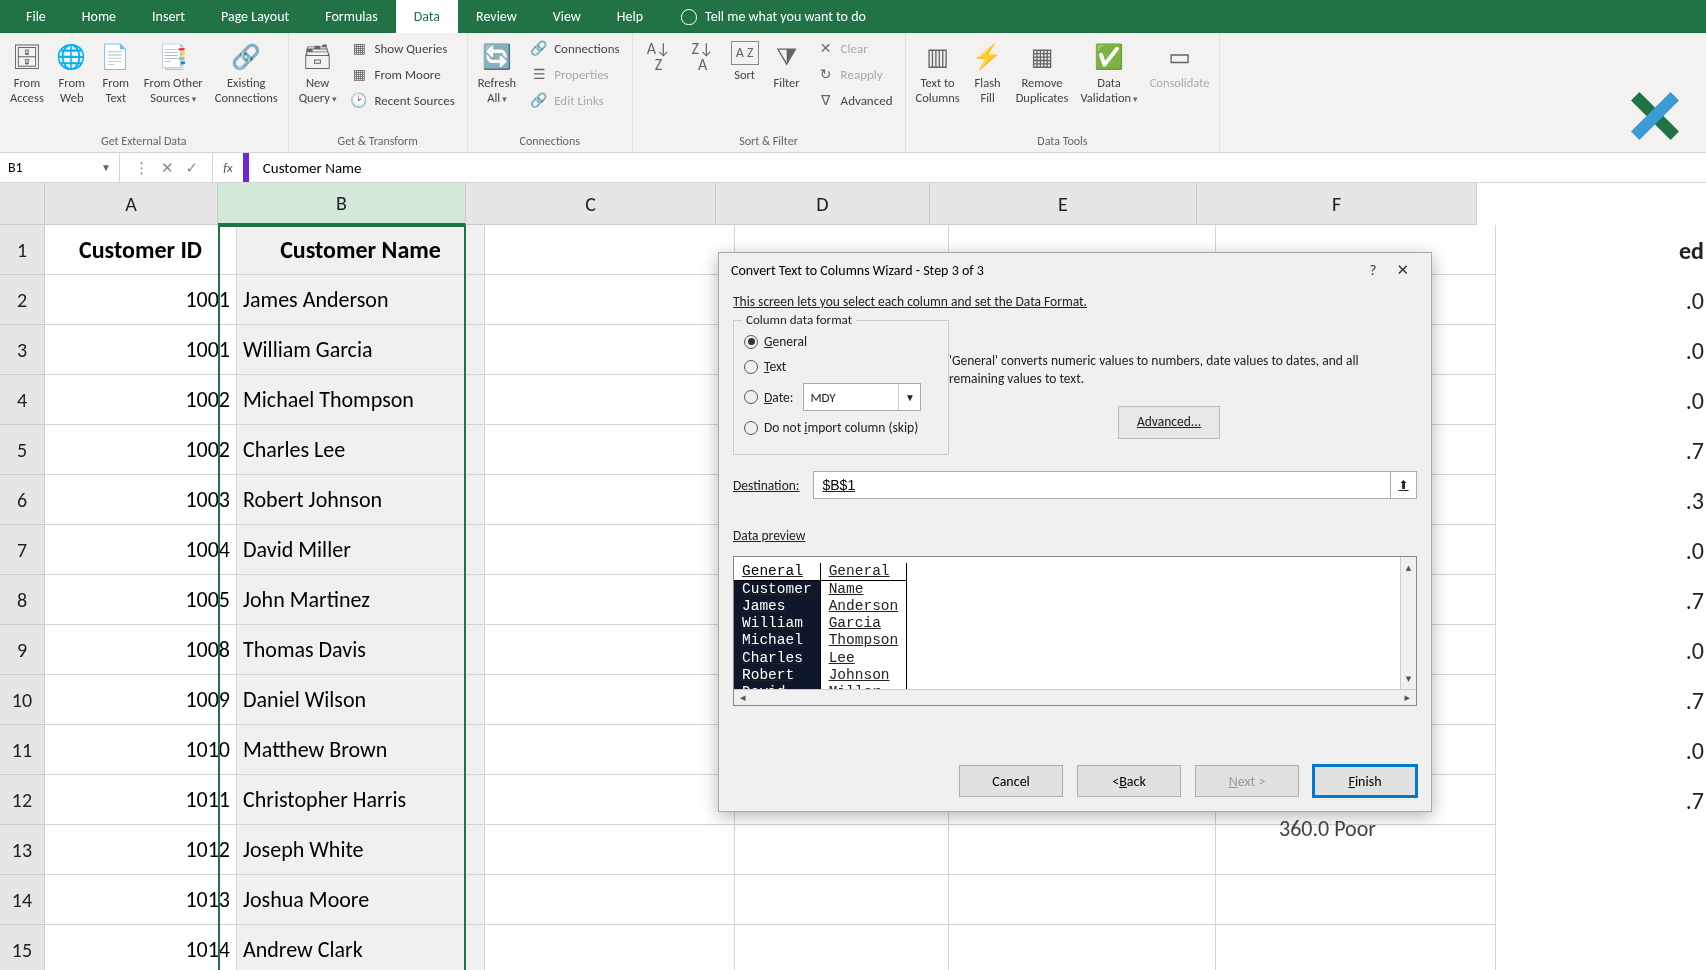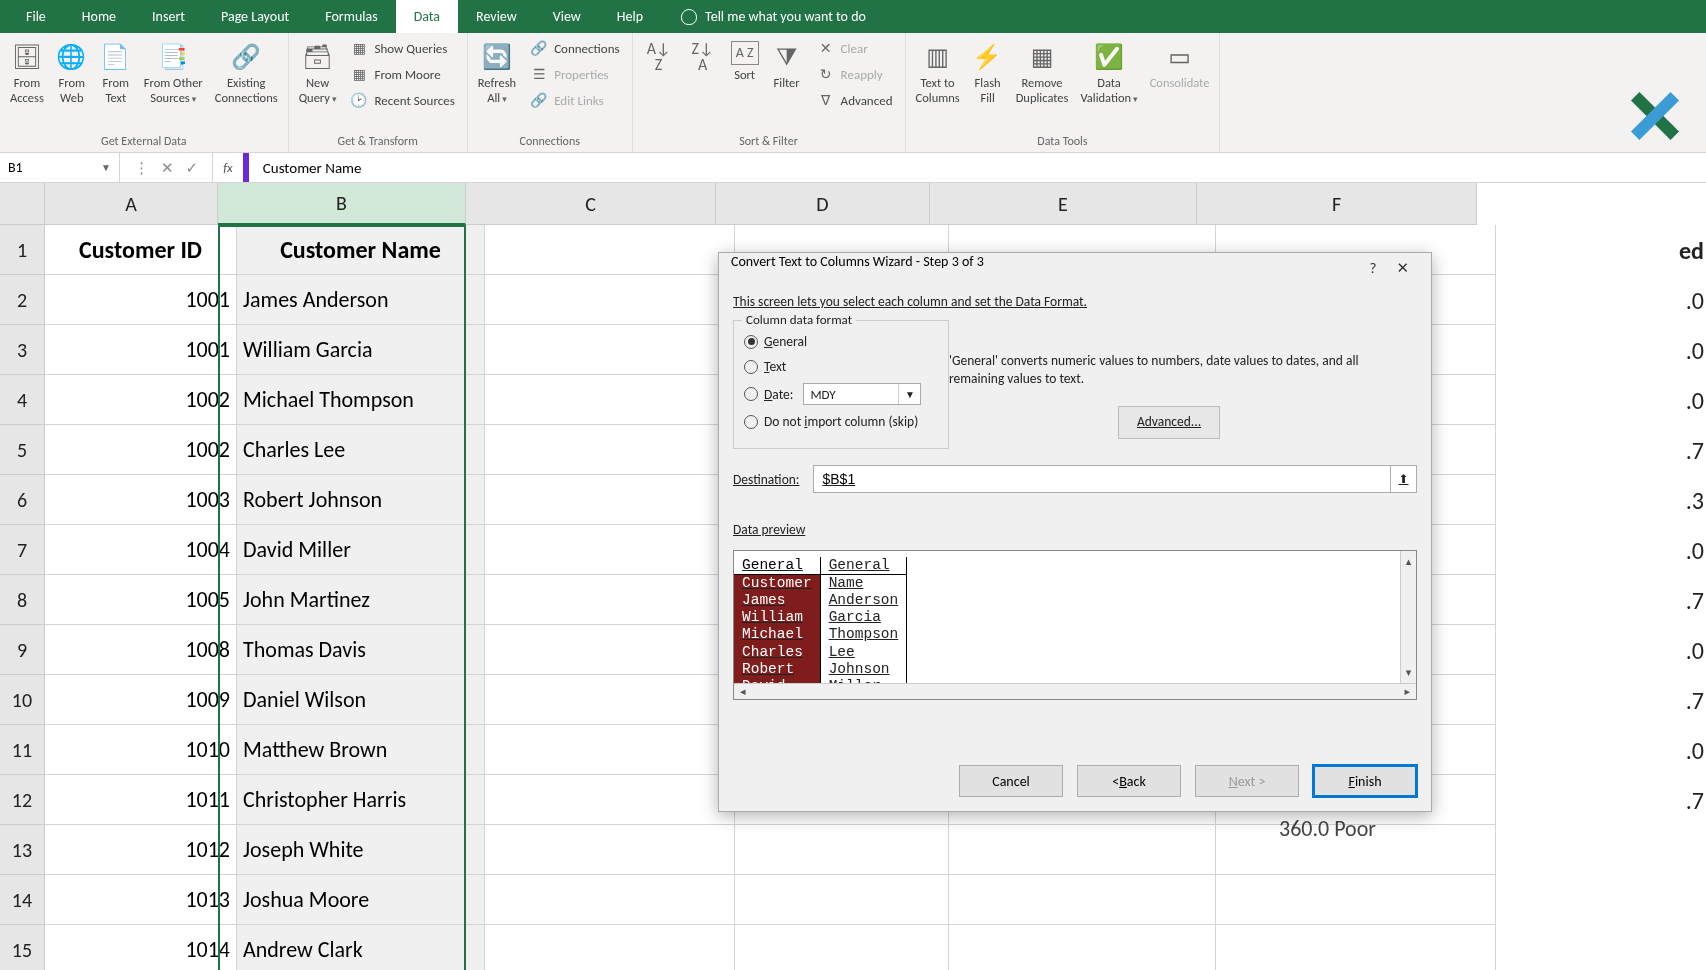--- a/index.html
+++ b/index.html
@@ -47,48 +47,48 @@
   .cell.colB { width: 248px; }
   .cell.colC { width: 250px; }
   .cell.colD { width: 214px; }
   .cell.colE { width: 267px; }
   .cell.colF { width: 280px; }
   .hdr-row .cell { font-weight: bold; font-size: 24px; justify-content: center; }
   .hdr-row .cell.colA { justify-content: center; }
   .sel-col { background: #f0f0f0; }
   .sel-overlay { position: absolute; border: 2px solid #217346; pointer-events: none; }
   .dialog { position: absolute; left: 718px; top: 252px; width: 714px; height: 560px; background: #f0f0f0; border: 1px solid #aaa; box-shadow: 0 4px 16px rgba(0,0,0,0.3); display: flex; flex-direction: column; }
-  .dlg-title { height: 34px; display: flex; padding: 0 12px; font-size: 14px; }
+  .dlg-title { height: 34px; display: flex; align-items: center; padding: 0 12px; font-size: 14px; }
   .dlg-title span.t { flex: 1; }
   .dlg-title .help-ic, .dlg-title .close-ic { padding: 6px 10px; cursor: pointer; font-size: 15px; color: #333; }
   .dlg-body { flex: 1; padding: 6px 14px; font-size: 13.5px; color: #222; overflow: hidden; text-decoration: underline; }
   .dlg-desc { margin-bottom: 10px; }
   .fieldset { border: 1px solid #ccc; padding: 12px 10px 10px; position: relative; width: 216px; float: left; }
   .fieldset .legend { position: absolute; top: -9px; left: 8px; background: #f0f0f0; padding: 0 4px; font-size: 13px; }
   .radio-row { display: flex; align-items: center; gap: 6px; margin-bottom: 8px; }
   .radio-outer { width: 14px; height: 14px; border: 1px solid #555; border-radius: 50%; display: inline-flex; align-items: center; justify-content: center; }
   .radio-outer.checked::after { content: ""; width: 7px; height: 7px; background: #333; border-radius: 50%; }
   .radio-row .u { text-decoration: underline; }
-  .date-combo { display: inline-flex; border: 1px solid #aaa; background: #fff; height: 22px; width: 118px; margin-left: 4px; }
+  .date-combo { display: inline-flex; border: 1px solid #aaa; background: #fff; height: 28px; width: 118px; margin-left: 4px; }
   .date-combo .val { flex: 1; padding: 0 6px; display: flex; align-items: center; font-size: 13px; }
   .date-combo .dd { width: 22px; border-left: 1px solid #ccc; display: flex; align-items: center; justify-content: center; font-size: 10px; }
   .right-desc { float: left; width: 440px; font-size: 13.5px; line-height: 1.35; padding-top: 32px; }
   .adv-btn { background: #e7e7e7; border: 1px solid #bbb; padding: 6px 18px; font-size: 13.5px; cursor: pointer; margin-top: 18px; text-decoration: underline; display: inline-block; }
   .dest-row { clear: both; padding-top: 16px; display: flex; align-items: center; gap: 14px; }
   .dest-row .u { text-decoration: underline; }
   .dest-input-wrap { flex: 1; position: relative; display: flex; }
   .dest-input { flex: 1; border: 1px solid #abadb3; background: #fff; padding: 5px 8px; font-size: 14px; height: 28px; }
   .dest-pick { width: 26px; height: 28px; border: 1px solid #abadb3; border-left: none; background: #fff; display: flex; align-items: center; justify-content: center; font-size: 12px; cursor: pointer; }
   .preview-lbl { margin-top: 28px; font-size: 13.5px; }
   .preview-box { margin-top: 12px; border: 1px solid #888; background: #fff; height: 150px; position: relative; overflow: hidden;}
   .preview-inner { padding: 6px 8px 6px 0; overflow: auto; height: 132px; }
   .preview-inner table { font-family: "Consolas","Courier New", monospace; font-size: 14.5px; border-collapse: collapse; }
   .preview-inner td { padding: 0 8px; border-right: 1px solid #000; line-height: 1.18; }
   .preview-inner tr.hdr td { border-bottom: 1px solid #000; }
-  .preview-inner tr td:first-child { background: #7f1d1d; color: #fff; }
+  .preview-inner tr td:first-child { background: #0f172a; color: #fff; }
   .preview-inner tr.hdr td:first-child { background: #fff; color: #000; }
   .preview-scroll-h { position: absolute; bottom: 0; left: 0; right: 0; height: 16px; border-top: 1px solid #ccc; display:flex; align-items:center; justify-content:space-between; padding:0 6px; color:#555; font-size:11px; background:#f0f0f0;}
   .preview-scroll-v { position: absolute; top: 0; right: 0; bottom: 16px; width: 16px; border-left: 1px solid #ccc; display:flex; flex-direction:column; align-items:center; justify-content:space-between; padding:4px 0; color:#555; font-size:11px; background:#f0f0f0;}
   .dlg-buttons { display: flex; justify-content: flex-end; gap: 14px; padding: 10px 14px 14px; }
   .dlg-btn { width: 104px; height: 32px; background: #e1e1e1; border: 1px solid #adadad; font-size: 14px; cursor: pointer; display: flex; align-items: center; justify-content: center; }
   .dlg-btn.disabled { color: #999; }
   .dlg-btn.primary { border: 2px solid #0078d4; box-shadow: 0 0 0 1px #0078d4; }
   .u { text-decoration: underline; }
 
   

